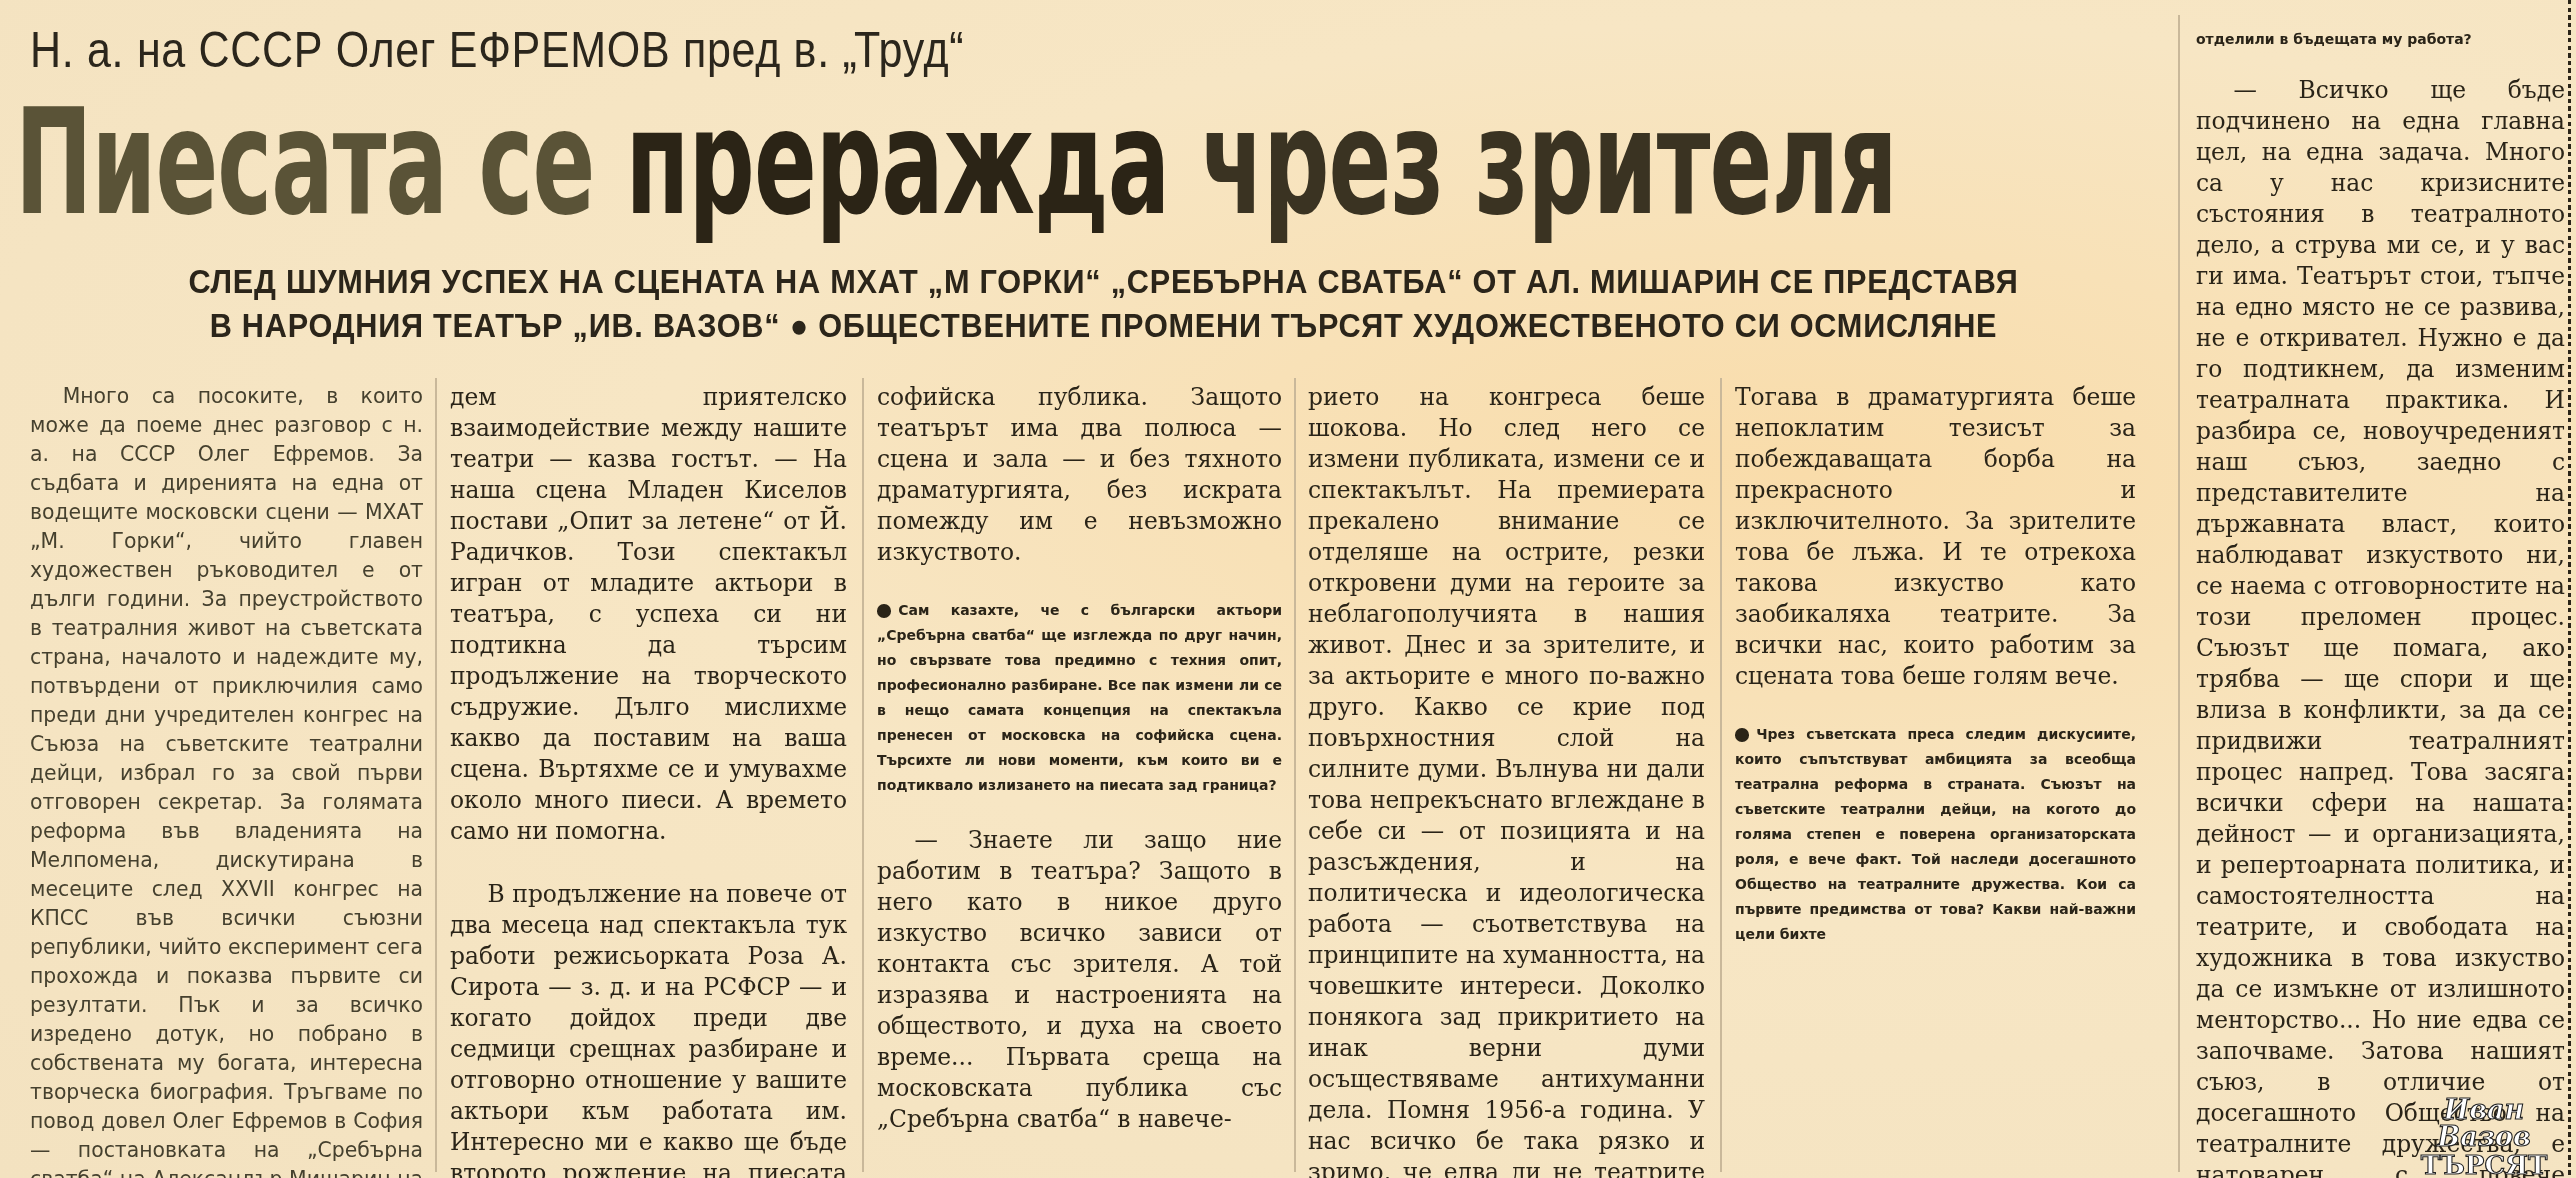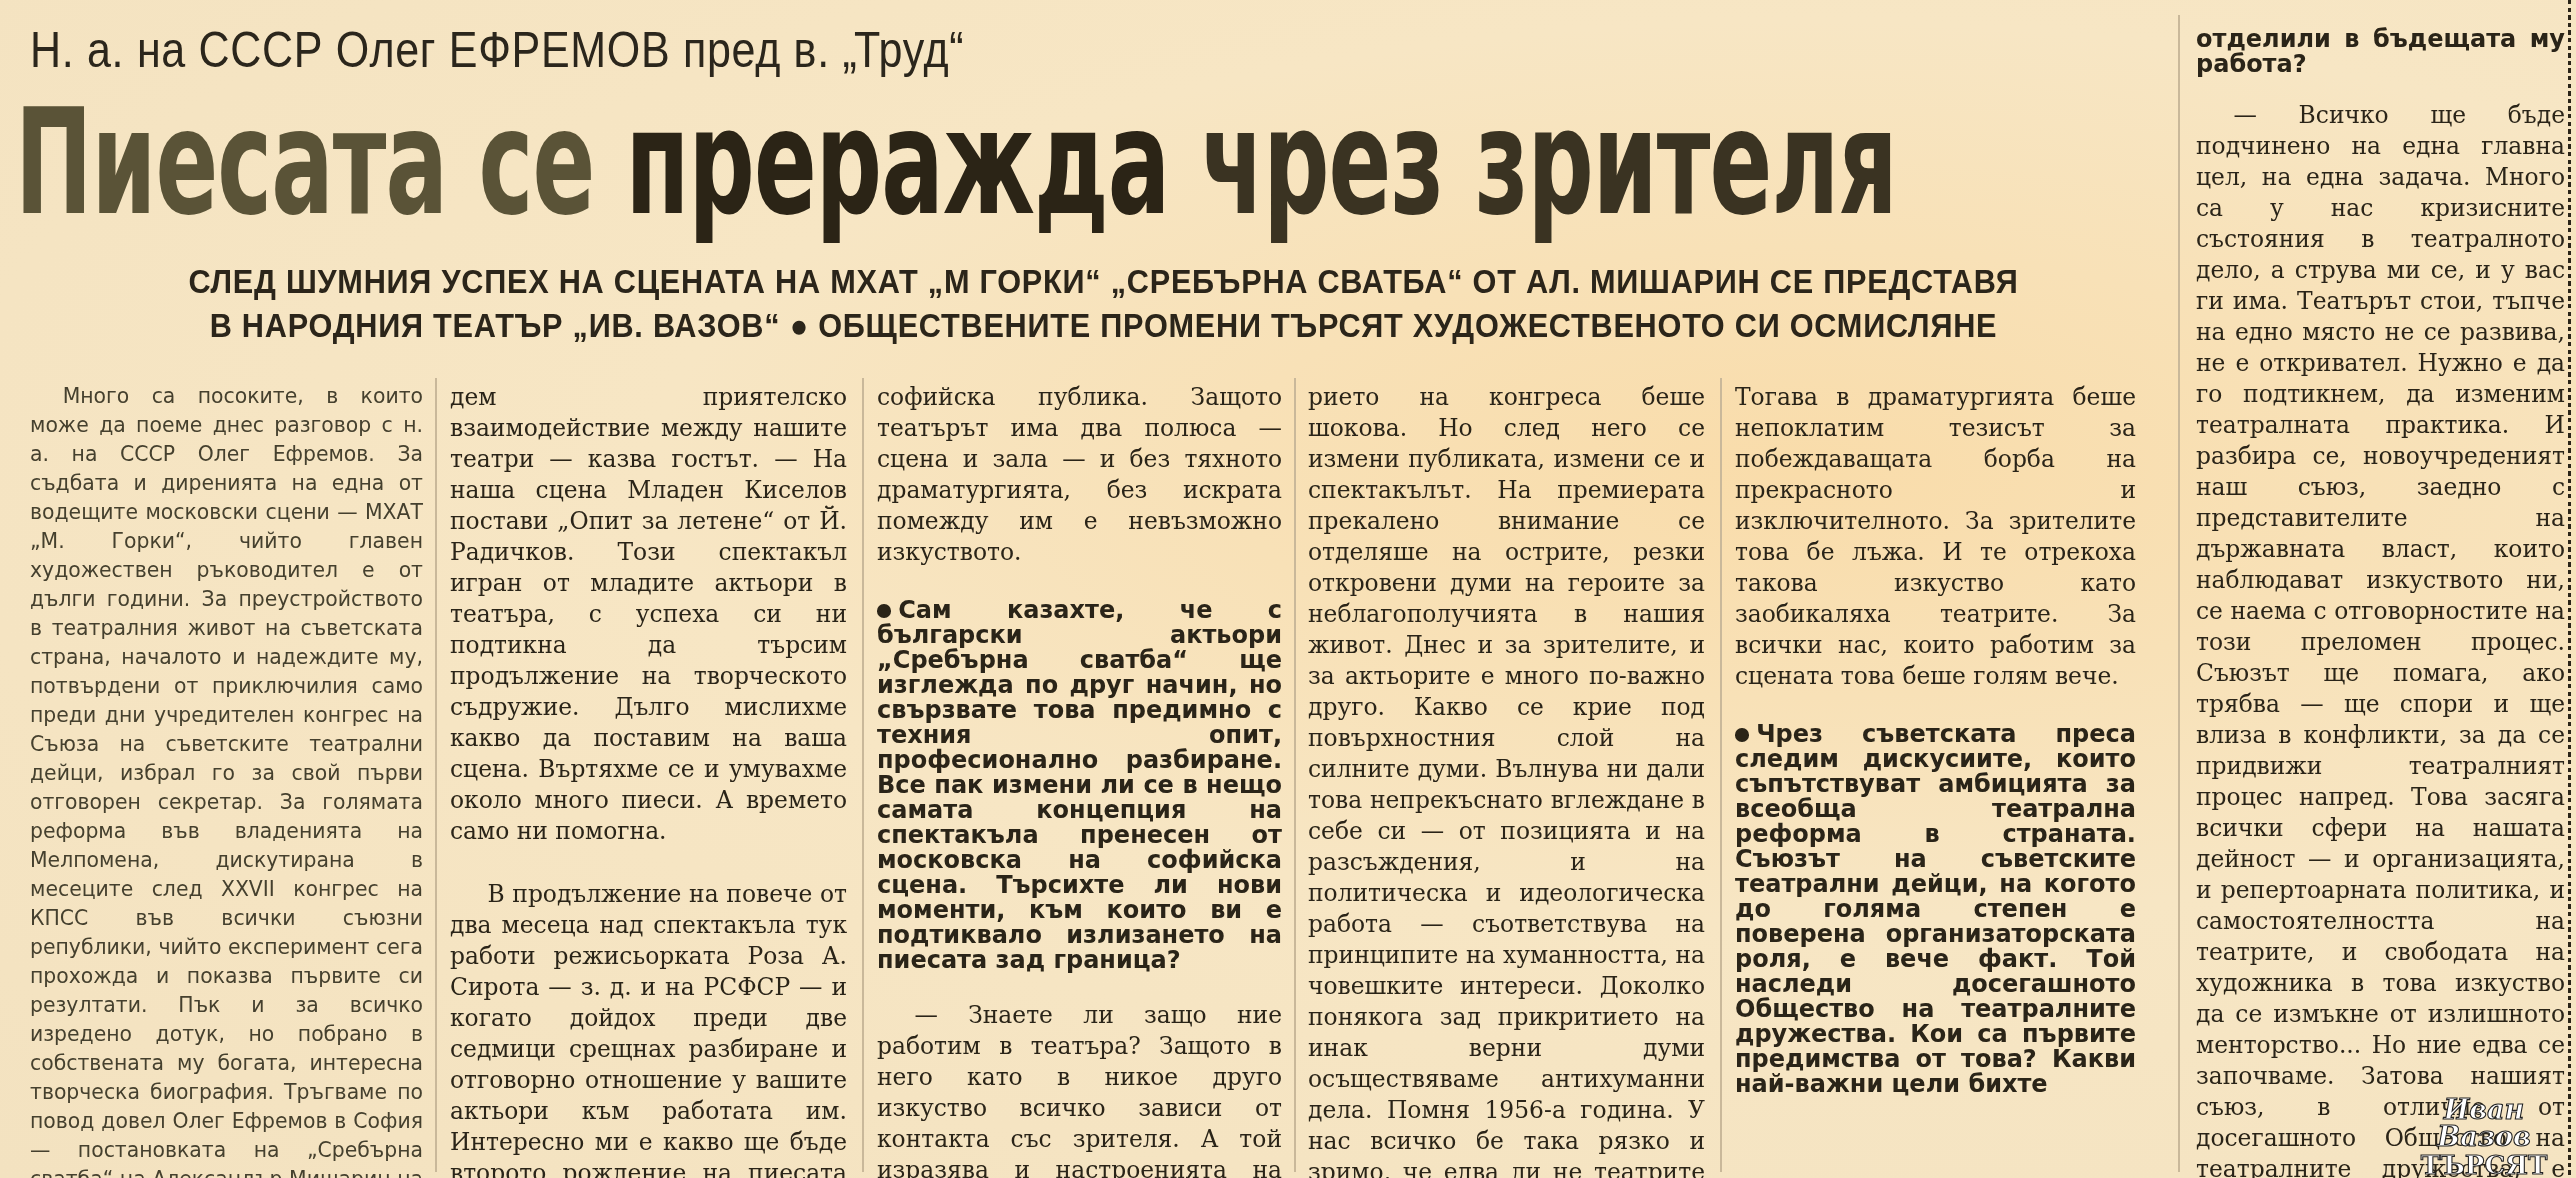--- a/index.html
+++ b/index.html
@@ -37,21 +37,21 @@
   .column {
     position: absolute; top: 382px;
     font-size: 23.4px; line-height: 31px;
     text-align: justify; hyphens: auto;
   }
   .column p { margin: 0; }
   .column p.indent { text-indent: 1.6em; margin-top: 12px; }
   .column.sans { font-family: "DejaVu Sans", sans-serif; font-size: 20.4px; line-height: 29px; color: #45402e; }
   .question {
     font-family: "DejaVu Sans", sans-serif; font-weight: bold;
-    font-size: 24px; line-height: 25px; color: #2a2418;
+    font-size: 14px; line-height: 25px; color: #2a2418;
     margin: 30px 0 26.5px 0;
     text-align: justify;
   }
   .bullet { display: inline-block; width: 13.6px; height: 13.6px; border-radius: 50%; background: #2a2418; margin-right: 7.6px; vertical-align: middle; }
   .col1 { left: 30px; width: 393px; }
   .col2 { left: 450px; width: 397px; }
   .col3 { left: 877px; width: 405px; }
   .col4 { left: 1308px; width: 397px; }
   .col5 { left: 1735px; width: 401px; }
   .col6 { left: 2196px; width: 369px; top: 26.5px; }

